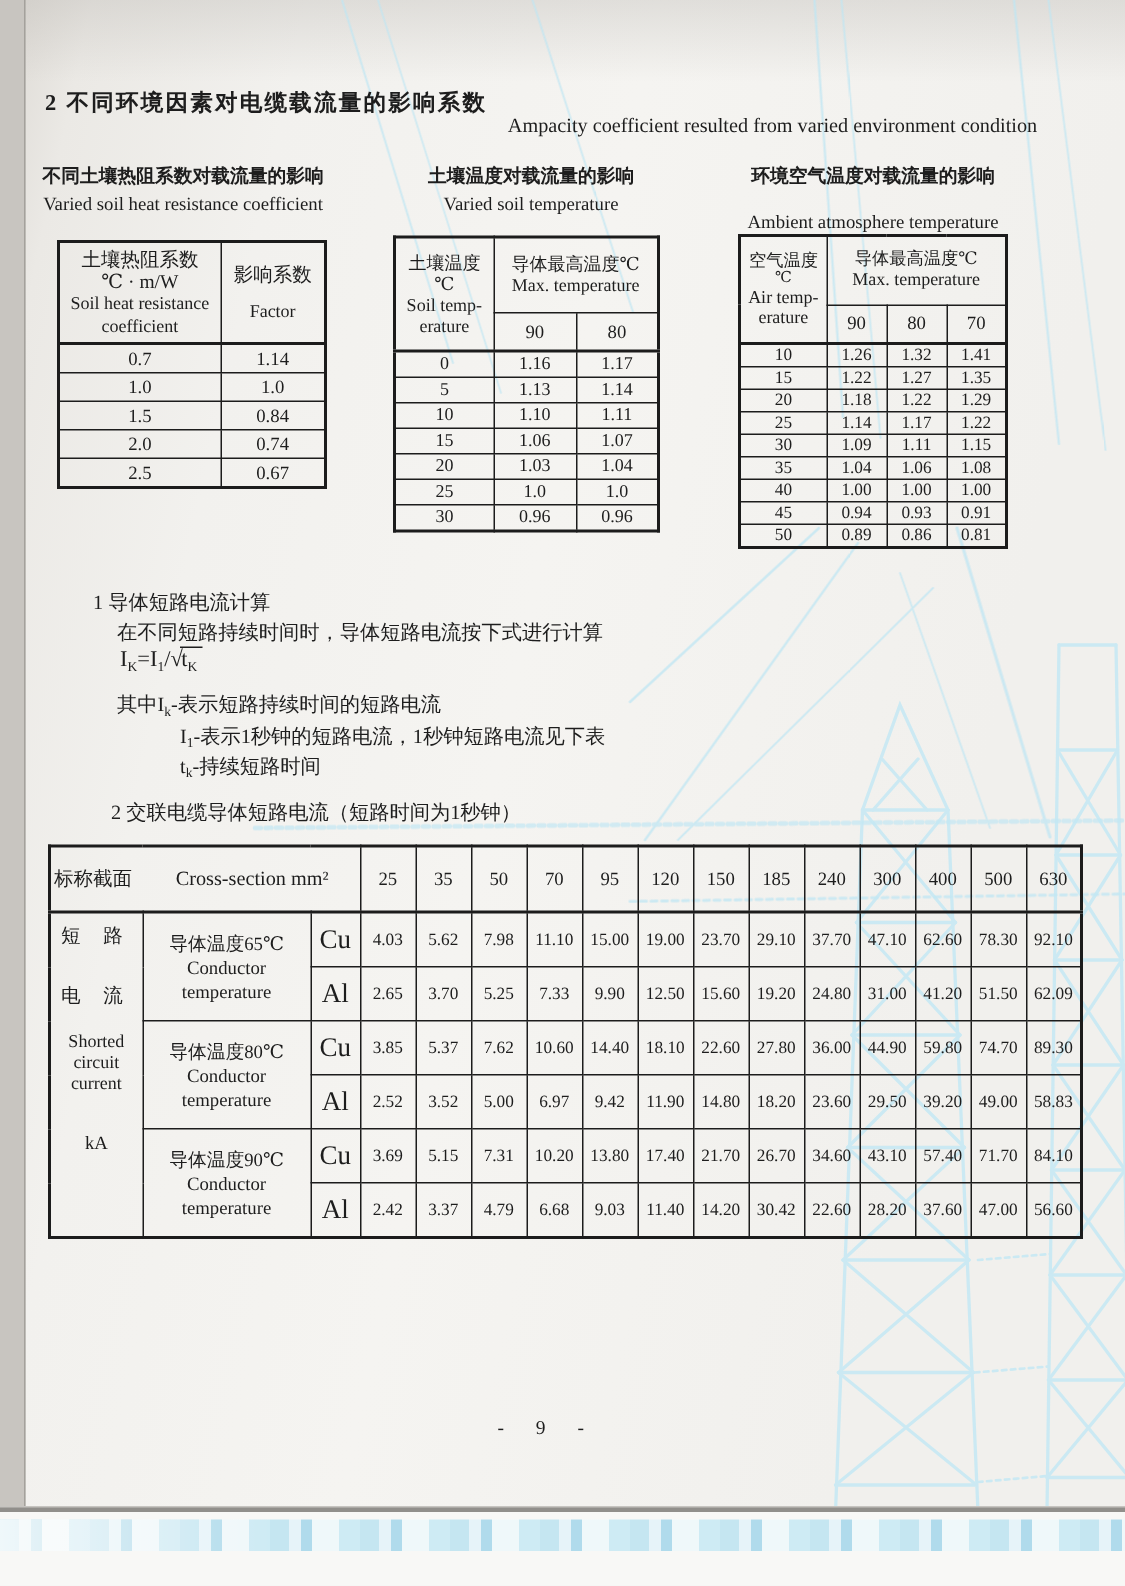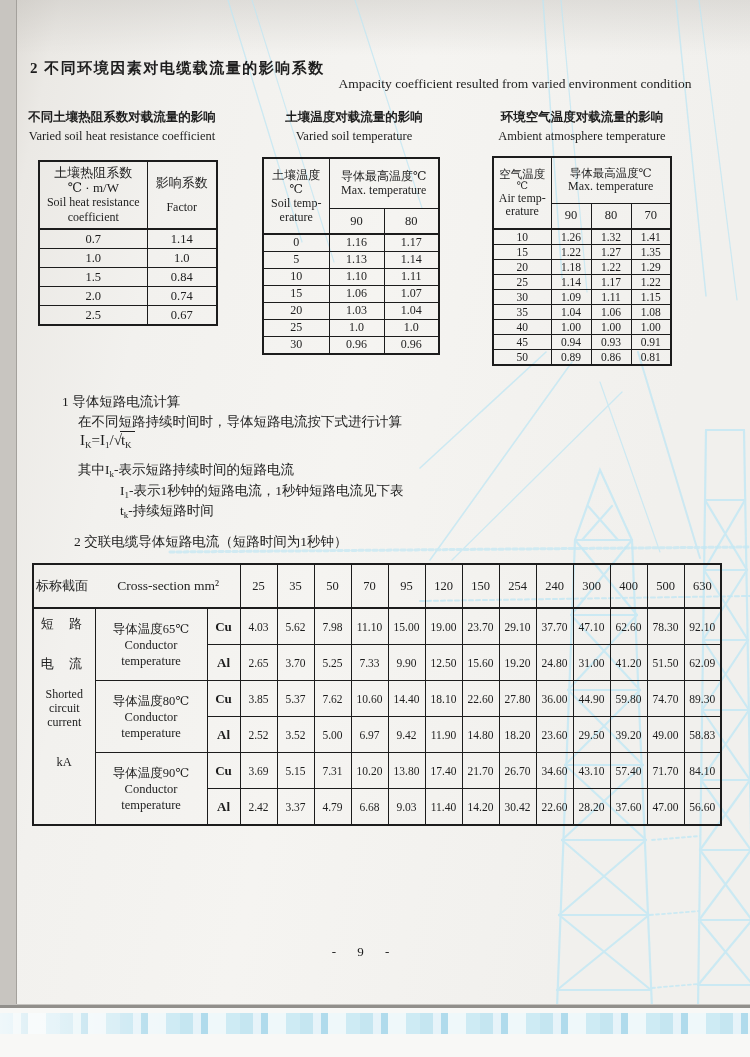--- a/index.html
+++ b/index.html
@@ -46,21 +46,21 @@
   .cs-head .zh{font-size:13px;}
   .cs-head .en{margin-left:26px;font-size:13.5px;}
   .big td.rowhead{vertical-align:top;font-size:13px;padding-top:6px;}
   .rowhead .rh-zh{letter-spacing:6px;font-size:13px;}
   .rowhead .rh-zh2{margin-top:22px;}
   .rowhead .rh-en{font-size:12px;line-height:14px;}
   .rowhead .rh-en1{margin-top:14px;}
   .rowhead .rh-ka{margin-top:26px;font-size:12.5px;}
   .big td.grp{font-size:12.5px;line-height:16px;}
   .big td.grp .en{font-size:12.5px;}
-  .big td.mat{font-size:13px;font-weight:bold;}
+  .big td.mat{font-size:18px;}
 
   
   .formula{font-size:15px;}
   .formula sub{font-size:9px;vertical-align:-3px;}
   .sqrt{letter-spacing:0;}
   .sqrt .rad{border-top:1.2px solid #1d1d1d;padding:0 3px 0 1px;margin-left:-2px;}
   .inlsub{font-size:9px;vertical-align:-3px;}
   .footer{letter-spacing:9px;font-size:13px;}
 </style>
 </head>
@@ -121,21 +121,21 @@
     <div class="abs ctr" style="left:16px;top:109px;width:212px;">
       <div class="zh-b" style="font-size:12.5px;">不同土壤热阻系数对载流量的影响</div>
       <div style="font-size:12.5px;margin-top:3px;">Varied soil heat resistance coefficient</div>
     </div>
     <div class="abs ctr" style="left:258px;top:109px;width:192px;">
       <div class="zh-b" style="font-size:12.5px;">土壤温度对载流量的影响</div>
       <div style="font-size:12.5px;margin-top:3px;">Varied soil temperature</div>
     </div>
     <div class="abs ctr" style="left:476px;top:109px;width:212px;">
       <div class="zh-b" style="font-size:12.5px;">环境空气温度对载流量的影响</div>
-      <div style="font-size:12.5px;margin-top:3px;">Ambient atmosphere temperature</div>
+      <div style="font-size:12.5px;margin-top:15px;">Ambient atmosphere temperature</div>
     </div>
 
     <table class="t t1 abs" style="left:38px;top:160px;">
       <colgroup>
           <col style="width:108px">
           <col style="width:70px">
         </colgroup>
       <thead>
         <tr style="height:68px;">
           <th>
@@ -345,21 +345,21 @@
             <span class="zh">标称截面</span>
             <span class="en">Cross-section mm²</span>
           </th>
           <th>25</th>
           <th>35</th>
           <th>50</th>
           <th>70</th>
           <th>95</th>
           <th>120</th>
           <th>150</th>
-          <th>254</th>
+          <th>185</th>
           <th>240</th>
           <th>300</th>
           <th>400</th>
           <th>500</th>
           <th>630</th>
         </tr>
       </thead>
       <tbody>
         <tr>
           <td rowspan="6" class="rowhead">

